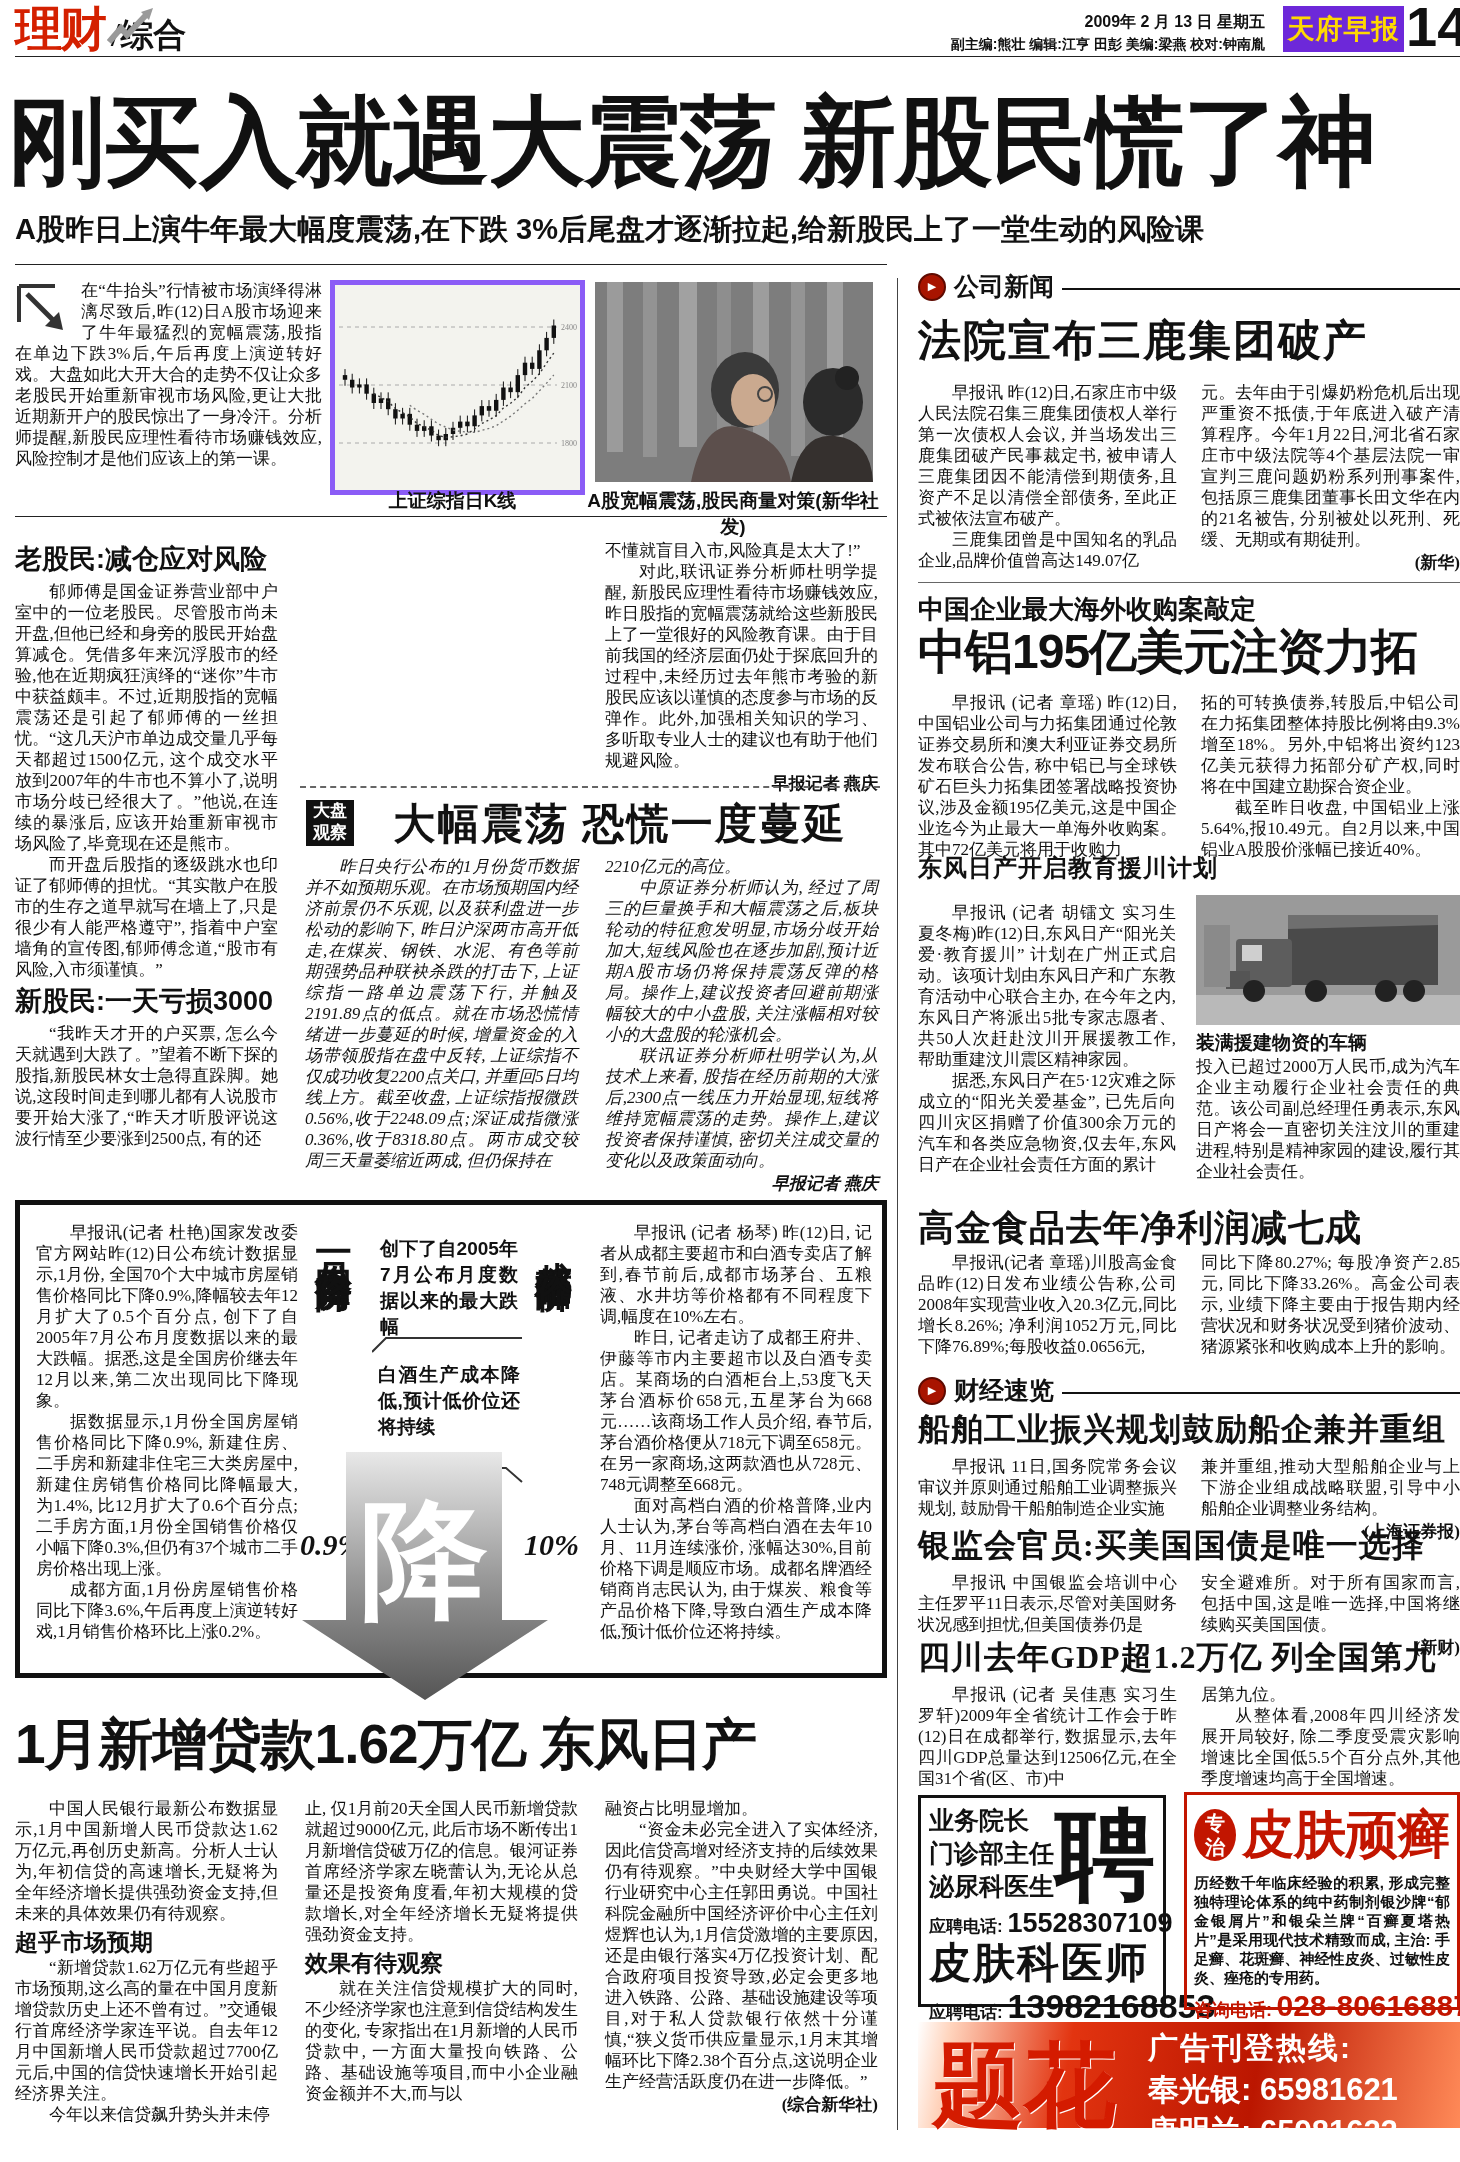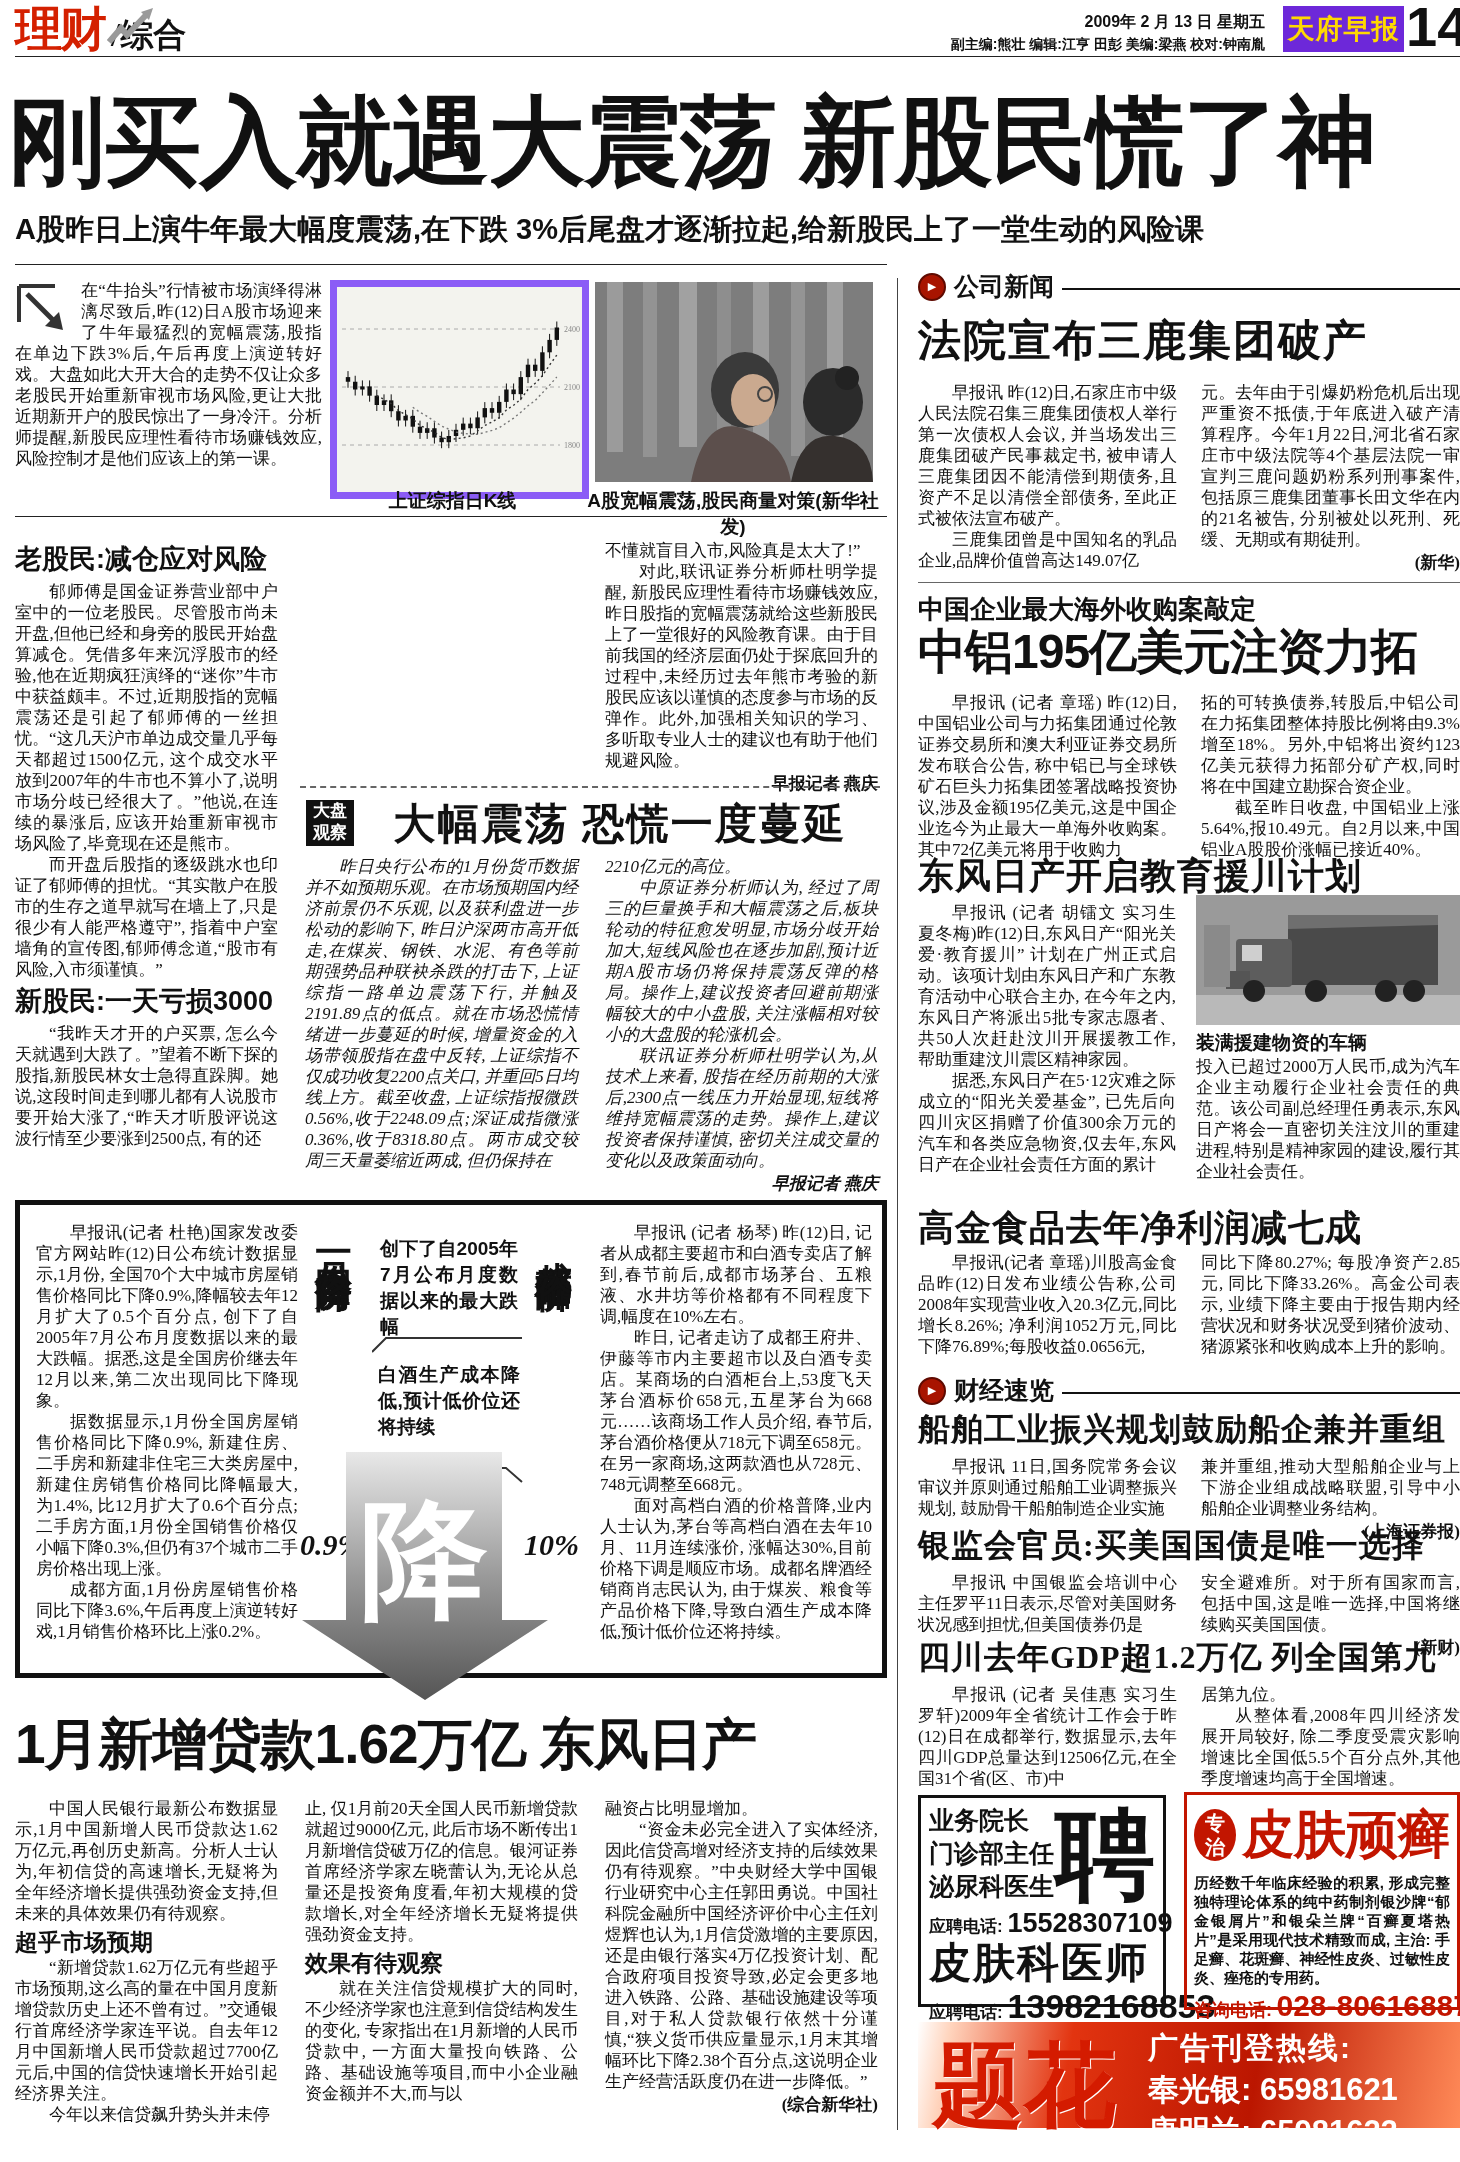--- a/index.html
+++ b/index.html
@@ -61,21 +61,21 @@
   <div class="abs body-txt" style="left:15px;top:280px;width:307px;height:238px;">
     <svg width="58" height="58" viewBox="0 0 58 58" style="float:left;margin:2px 8px 2px 0;">
       <polyline points="4,4 4,40" stroke="#333" stroke-width="4" fill="none"></polyline>
       <polyline points="4,4 40,4" stroke="#333" stroke-width="4" fill="none"></polyline>
       <line x1="12" y1="12" x2="42" y2="42" stroke="#333" stroke-width="5"></line>
       <polygon points="48,48 30,44 44,30" fill="#333"></polygon>
     </svg>
     <span>在“牛抬头”行情被市场演绎得淋漓尽致后,昨(12)日A股市场迎来了牛年最猛烈的宽幅震荡,股指在单边下跌3%后,午后再度上演逆转好戏。大盘如此大开大合的走势不仅让众多老股民开始重新审视市场风险,更让大批近期新开户的股民惊出了一身冷汗。分析师提醒,新股民应理性看待市场赚钱效应,风险控制才是他们应该上的第一课。</span>
   </div>
 
-  <div class="abs" style="left:330px;top:280px;width:245px;height:205px;background:#f3f3ee;border:7px solid #8b5cf6;text-align:center;">
+  <div class="abs" style="left:330px;top:280px;width:245px;height:205px;background:#f3f3ee;border:5px solid #8b5cf6;">
     <svg id="kline-svg" width="243" height="203">
         <line x1="4" y1="42" x2="222" y2="42" stroke="#aaa" stroke-width="1" stroke-dasharray="4 4"></line>
         <text x="226" y="45" font-size="8" fill="#888">2400</text>
         <line x1="4" y1="100" x2="222" y2="100" stroke="#aaa" stroke-width="1" stroke-dasharray="4 4"></line>
         <text x="226" y="103" font-size="8" fill="#888">2100</text>
         <line x1="4" y1="158" x2="222" y2="158" stroke="#aaa" stroke-width="1" stroke-dasharray="4 4"></line>
         <text x="226" y="161" font-size="8" fill="#888">1800</text>
         <line x1="10" y1="84.1" x2="10" y2="100.75" stroke="#111" stroke-width="1"></line>
         <rect x="7.8" y="90.1" width="4.4" height="4.650000000000006" fill="#111"></rect>
         <line x1="17.2" y1="88.75" x2="17.2" y2="108.5" stroke="#111" stroke-width="1"></line>
@@ -279,21 +279,21 @@
   <div class="abs body-txt two-col" style="left:918px;top:692px;width:542px;height:218px;">
     <div>
       <p>早报讯 (记者 章瑶) 昨(12)日, 中国铝业公司与力拓集团通过伦敦证券交易所和澳大利亚证券交易所发布联合公告, 称中铝已与全球铁矿石巨头力拓集团签署战略投资协议,涉及金额195亿美元,这是中国企业迄今为止最大一单海外收购案。其中72亿美元将用于收购力</p>
     </div>
     <div>
       <p class="ni">拓的可转换债券,转股后,中铝公司在力拓集团整体持股比例将由9.3%增至18%。另外,中铝将出资约123亿美元获得力拓部分矿产权,同时将在中国建立勘探合资企业。</p>
       <p>截至昨日收盘, 中国铝业上涨5.64%,报10.49元。自2月以来,中国铝业A股股价涨幅已接近40%。</p>
     </div>
   </div>
 
-  <div class="abs" style="left:918px;top:852px;width:542px;font-size:36px;font-weight:900;letter-spacing:1px;">东风日产开启教育援川计划</div>
+  <div class="abs" style="left:918px;top:852px;width:542px;font-size:24px;font-weight:900;letter-spacing:1px;">东风日产开启教育援川计划</div>
   <div class="abs body-txt" style="left:918px;top:902px;width:258px;height:295px;">
     <p>早报讯 (记者 胡镭文 实习生 夏冬梅)昨(12)日,东风日产“阳光关爱·教育援川” 计划在广州正式启动。该项计划由东风日产和广东教育活动中心联合主办, 在今年之内, 东风日产将派出5批专家志愿者、共50人次赶赴汶川开展援教工作,帮助重建汶川震区精神家园。</p>
     <p>据悉,东风日产在5·12灾难之际成立的“阳光关爱基金”, 已先后向四川灾区捐赠了价值300余万元的汽车和各类应急物资,仅去年,东风日产在企业社会责任方面的累计</p>
   </div>
   <div class="abs photo-ph" style="left:1196px;top:895px;width:264px;height:130px;">
     <svg width="264" height="130">
       <rect width="264" height="130" fill="#9a9a9a"></rect>
       <rect y="100" width="264" height="30" fill="#b9b9b9"></rect>
       <rect x="92" y="20" width="150" height="70" fill="#4a4a4a"></rect>
       <path d="M92,20 L242,20 L242,30 L92,34 Z" fill="#6f6f6f"></path>

